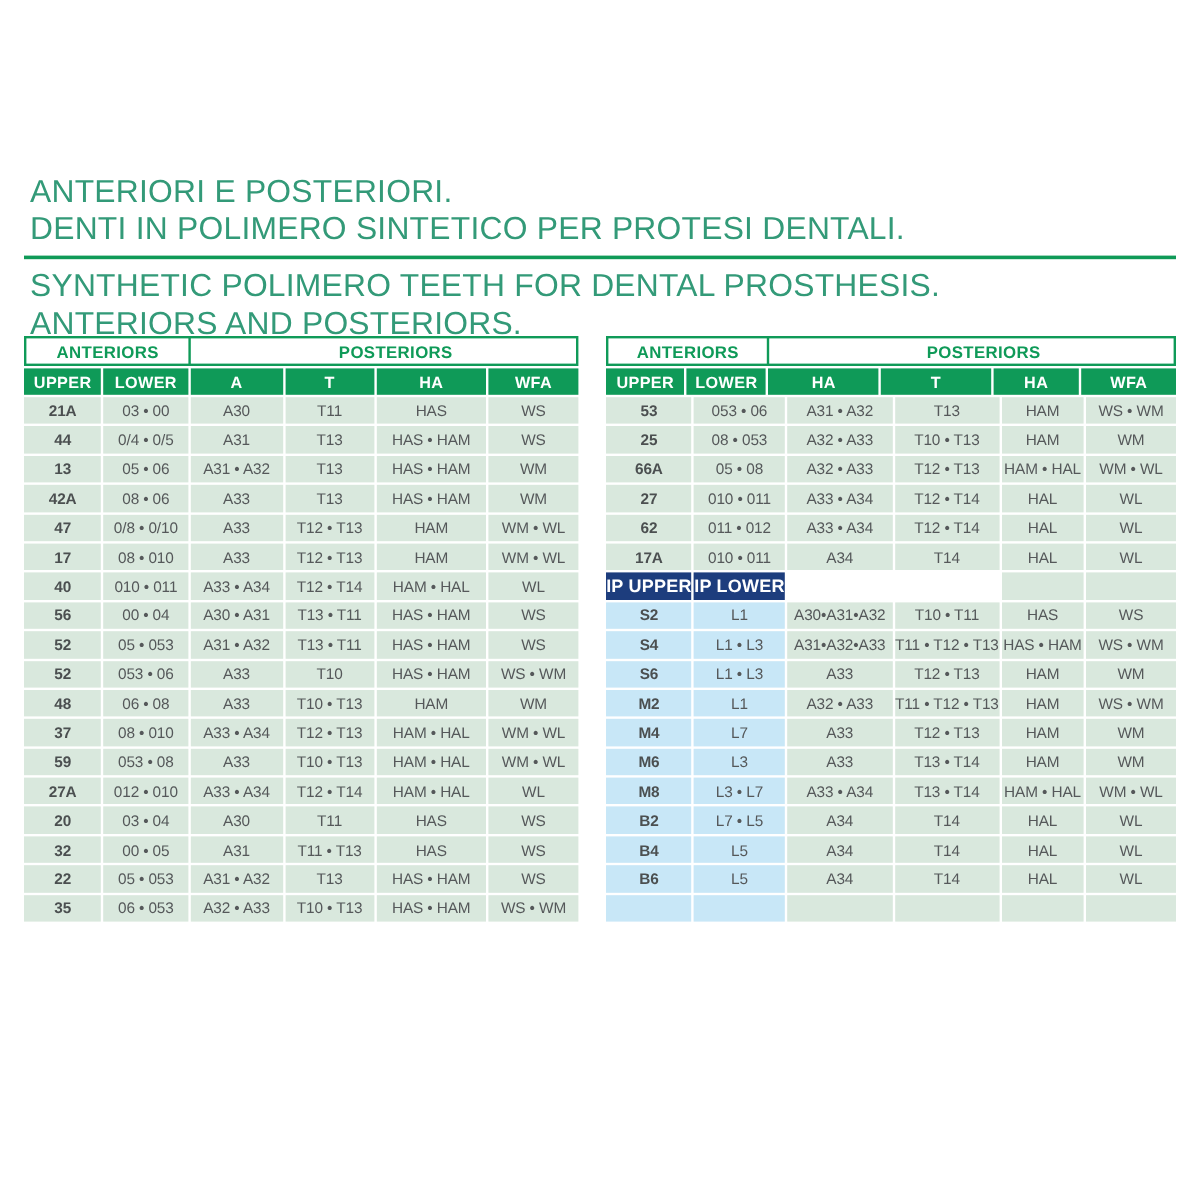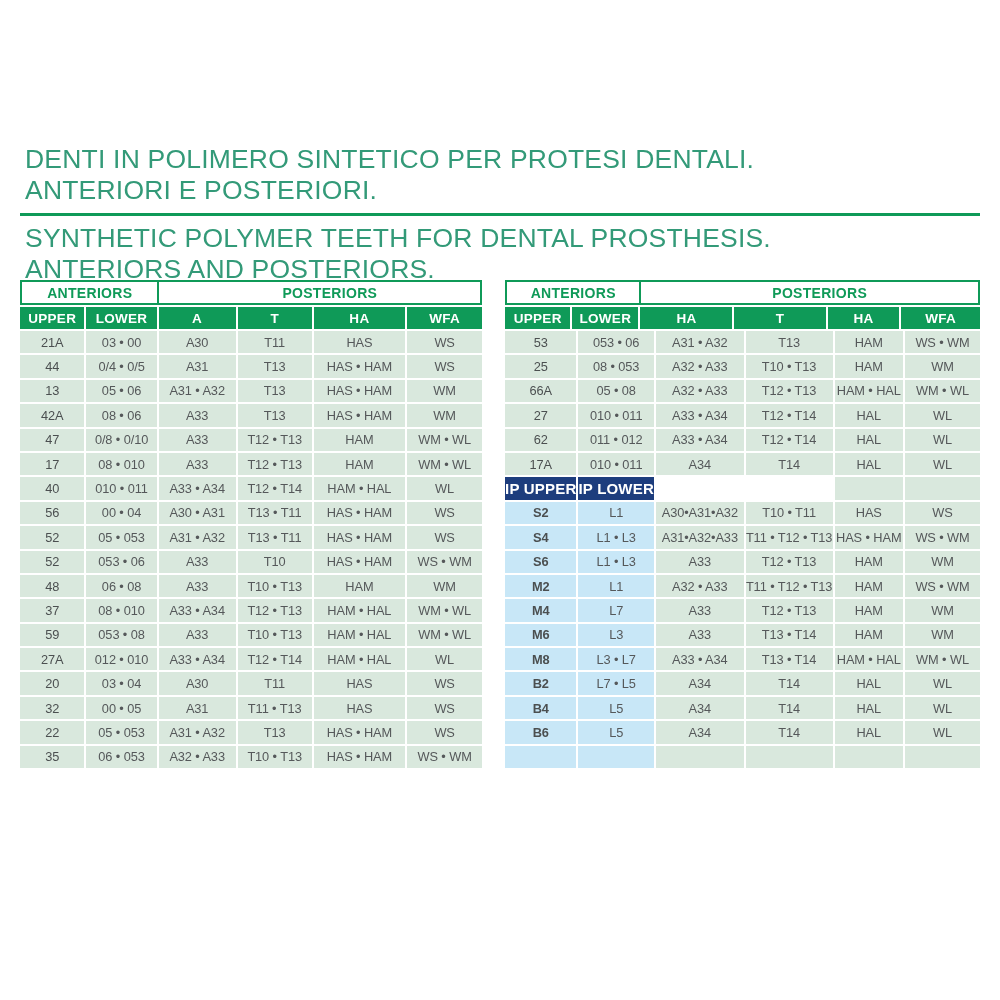--- a/index.html
+++ b/index.html
@@ -47,36 +47,36 @@
   .h2{
     background:var(--brand-green);color:#fff;font-weight:bold;font-size:13.5px;
     display:flex;align-items:center;justify-content:center;height:22px;letter-spacing:0.3px;
   }
   .tbody{margin-top:2px;grid-auto-rows:22.4px;}
   .cell{
     background:var(--cell-green);color:var(--text-gray);font-size:12.8px;
     display:flex;align-items:center;justify-content:center;white-space:nowrap;
     letter-spacing:-0.1px;
   }
-  .cell.bold{font-weight:normal;color:#4b4f50;}
+  .cell.bold{font-weight:bold;color:#4b4f50;}
   .cell.blue{background:var(--cell-blue);}
   .cell.blue.bold{font-weight:bold;}
   .cell.white{background:#fff;}
   .cell.navy{
     background:var(--ip-navy);color:#fff;font-weight:bold;font-size:15px;letter-spacing:0.2px;
   }
 </style>
 </head>
 <body>
 
 <div class="top-block">
+  <div class="heading-line">ANTERIORI E POSTERIORI.</div>
   <div class="heading-line">DENTI IN POLIMERO SINTETICO PER PROTESI DENTALI.</div>
-  <div class="heading-line">ANTERIORI E POSTERIORI.</div>
   <div class="green-rule"></div>
-  <div class="heading-line">SYNTHETIC POLYMER TEETH FOR DENTAL PROSTHESIS.</div>
+  <div class="heading-line">SYNTHETIC POLIMERO TEETH FOR DENTAL PROSTHESIS.</div>
   <div class="heading-line">ANTERIORS AND POSTERIORS.</div>
 </div>
 
 <div class="chart">
   <div class="tables">
 
     <div class="tgroup left">
       <div class="grid band1">
         <div class="h1 span2">ANTERIORS</div>
         <div class="h1 span4">POSTERIORS</div>

